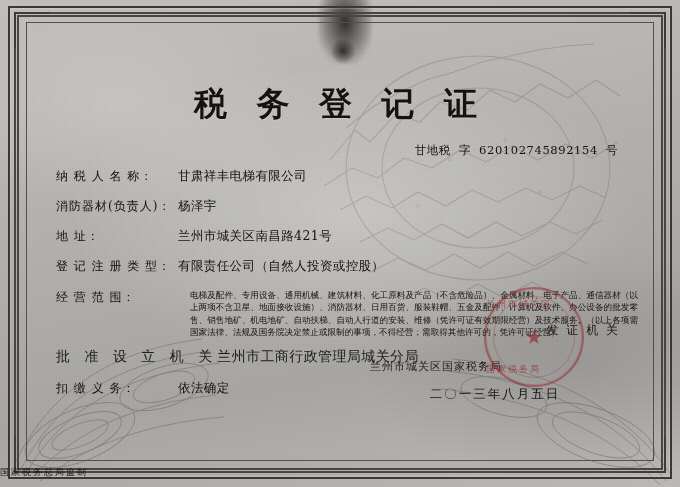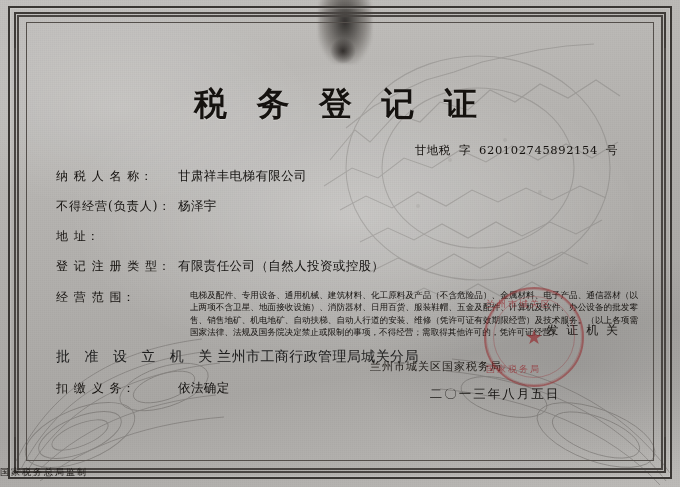--- a/index.html
+++ b/index.html
@@ -343,26 +343,27 @@
     </div>
 
     <div class="fields">
 
       <div class="field">
         <div class="f-label">纳 税 人 名 称：</div>
         <div class="f-value">甘肃祥丰电梯有限公司</div>
       </div>
 
       <div class="field">
-        <div class="f-label">不得经营(负责人)：</div>
+        <div class="f-label">消防器材(负责人)：</div>
         <div class="f-value">杨泽宇</div>
       </div>
 
       <div class="field">
         <div class="f-label">地        址：</div>
+        <div class="f-value">兰州市城关区南昌路421号</div>
       </div>
 
       <div class="field">
         <div class="f-label">登 记 注 册 类 型：</div>
         <div class="f-value">有限责任公司（自然人投资或控股）</div>
       </div>
 
       <div class="field scope">
         <div class="f-label">经 营 范 围：</div>
         <div class="f-value">电梯及配件、专用设备、通用机械、建筑材料、化工原料及产品（不含危险品）、金属材料、电子产品、通信器材（以上两项不含卫星、地面接收设施）、消防器材、日用百货、服装鞋帽、五金及配件、计算机及软件、办公设备的批发零售、销售地矿、机电地矿、自动扶梯、自动人行道的安装、维修（凭许可证有效期限经营）及技术服务。（以上各项需国家法律、法规及国务院决定禁止或限制的事项，不得经营；需取得其他许可的，凭许可证经营）</div>

